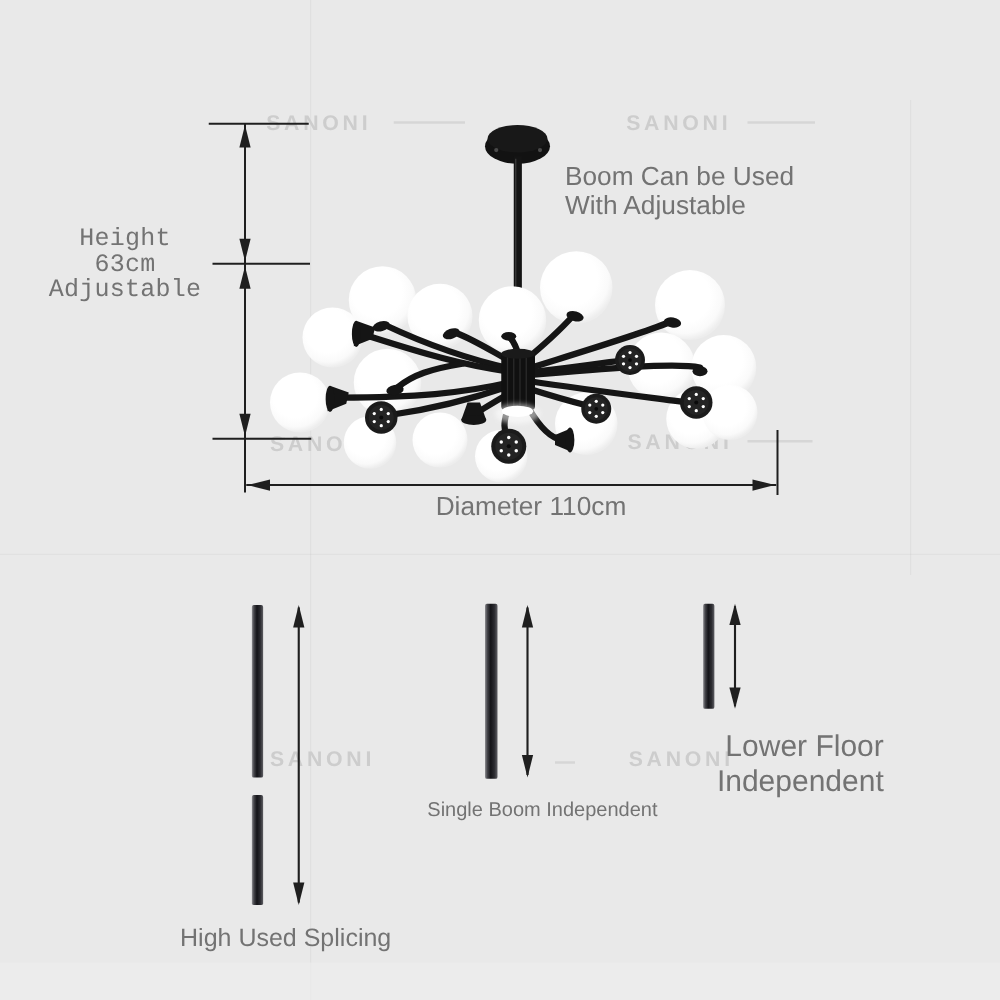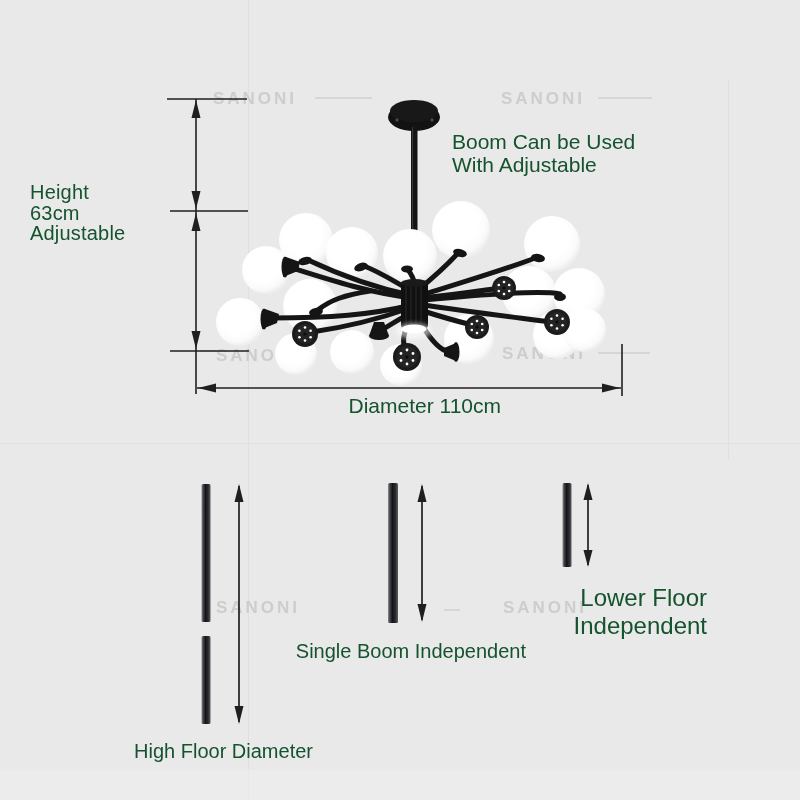--- a/index.html
+++ b/index.html
@@ -4,28 +4,28 @@
 <style>
   html,body{margin:0;padding:0;}
   body{
     width:800px;height:800px;position:relative;overflow:hidden;
     background:#e9e9e9;
     font-family:"Liberation Sans", sans-serif;
     color:#242424;
   }
   .stage{position:absolute;inset:0;}
   svg{position:absolute;left:0;top:0;}
-  .lbl{position:absolute;color:#14532d;}
-  .lbl-right{text-align:left;}
+  .lbl{position:absolute;color:#737373;}
+  .lbl-right{text-align:center;font-family:Liberation Mono, monospace;}
   .lbl-center{text-align:right;}
   .height-label{left:30px;top:182px;width:140px;font-size:20px;line-height:20.5px;letter-spacing:.2px;}
   .boom-note{left:452px;top:131px;font-size:21px;line-height:22.5px;}
   .diameter-label{left:301px;top:394px;width:200px;font-size:21px;}
   .high-floor-label{left:113px;top:740px;width:200px;font-size:20px;}
-  .single-boom-label{left:276px;top:640px;width:250px;font-size:20px;}
+  .single-boom-label{left:276px;top:640px;width:250px;font-size:16px;}
   .lower-floor-label{left:457px;top:584px;width:250px;font-size:24px;}
   .wm{
     position:absolute;transform:translate(-50%,-50%);
     color:#cdcdcd;font-size:17px;font-weight:bold;letter-spacing:3px;
     user-select:none;white-space:nowrap;
   }
   .wm-dash{position:absolute;height:2px;background:#d6d6d6;}
   .seam-v{position:absolute;width:1px;background:rgba(0,0,0,.035);}
   .seam-h{position:absolute;height:1px;background:rgba(0,0,0,.03);}
   .bottom-strip{position:absolute;left:0;top:770px;width:800px;height:30px;background:#ededed;opacity:.7;}
@@ -281,17 +281,17 @@
     <div>Adjustable</div>
   </div>
 
   <div class="lbl boom-note">
     <div>Boom Can be Used</div>
     <div>With Adjustable</div>
   </div>
 
   <div class="lbl lbl-center diameter-label">Diameter 110cm</div>
 
-  <div class="lbl lbl-center high-floor-label">High Floor Diameter</div>
+  <div class="lbl lbl-center high-floor-label">High Used Splicing</div>
   <div class="lbl lbl-center single-boom-label">Single Boom Independent</div>
   <div class="lbl lbl-center lower-floor-label">Lower Floor Independent</div>
 
 </div>
 
 </body></html>

